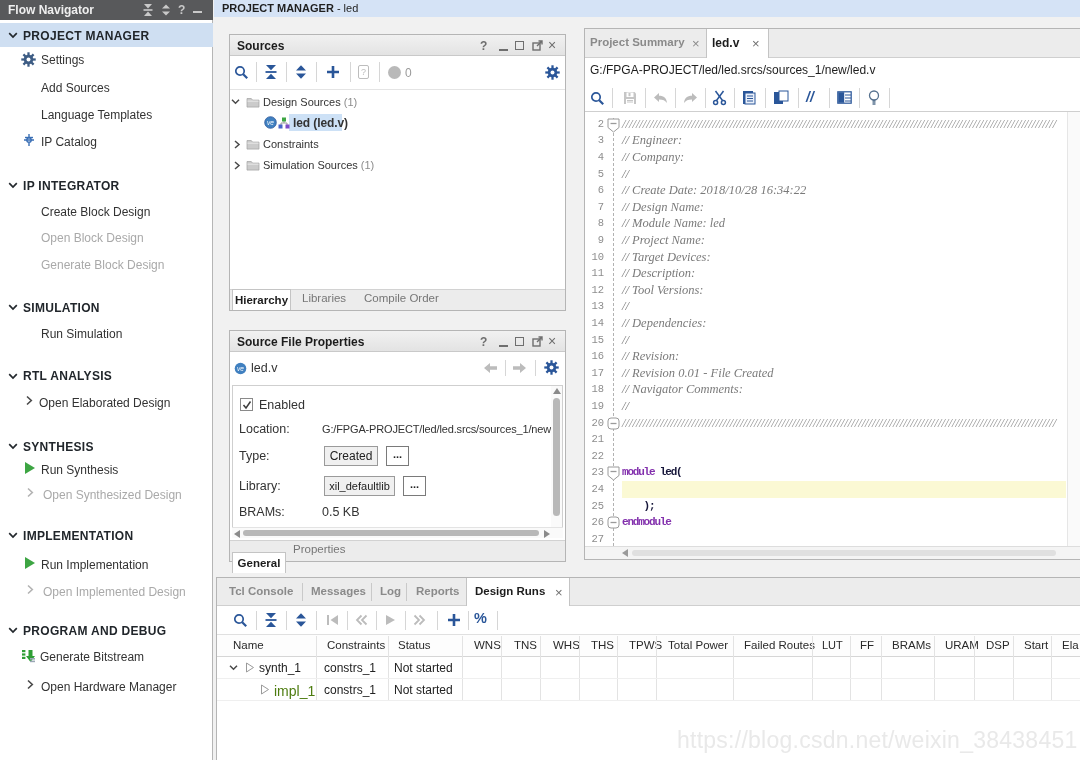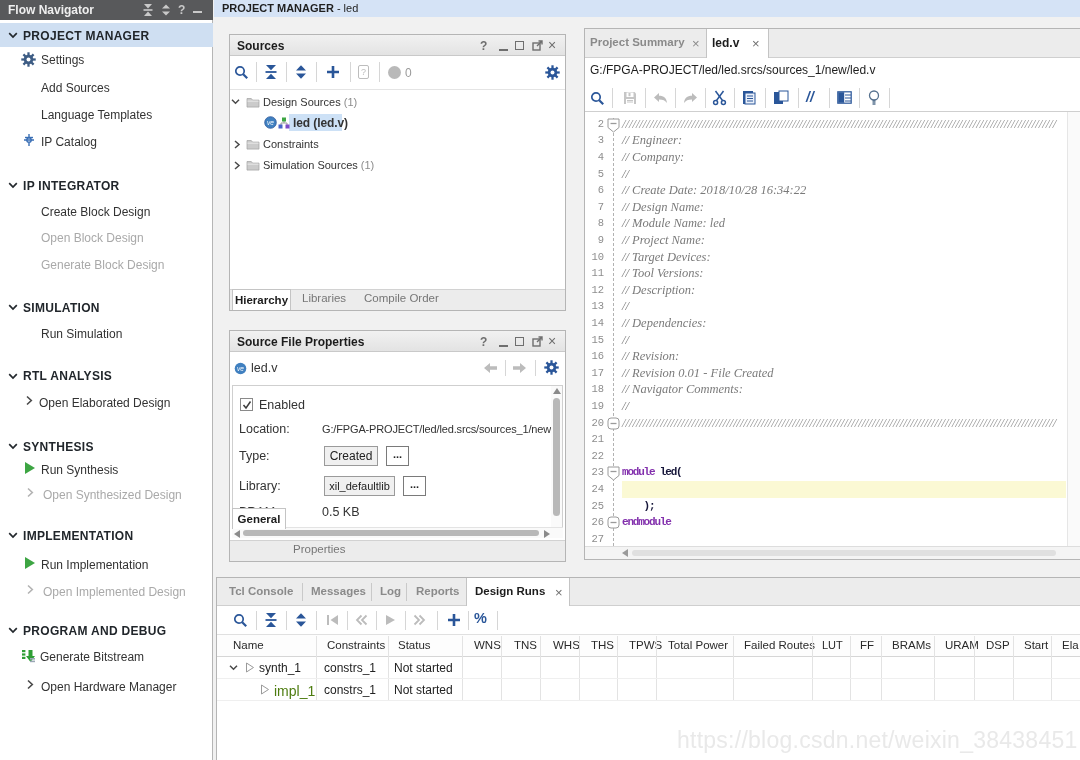--- a/index.html
+++ b/index.html
@@ -313,21 +313,21 @@
 <div class="abs" style="left:232px;top:527px;width:331px;height:11px;background:#fafafa;border-top:1px solid #e3e3e3"></div>
 <svg class="abs" style="left:234px;top:530px" width="6" height="8" viewBox="0 0 6 8">
     <path d="M6 0v8L0 4z" fill="#8a8a8a"></path>
   </svg>
 <svg class="abs" style="left:544px;top:530px" width="6" height="8" viewBox="0 0 6 8">
     <path d="M0 0v8l6-4z" fill="#8a8a8a"></path>
   </svg>
 <div class="abs" style="left:243px;top:530px;width:296px;height:6px;background:#b8b8b8;border-radius:3px"></div>
 
 <div class="tabbar" style="left:230px;top:540px;width:335px;height:21px"></div>
-<div class="tab-on" style="left:232px;top:508px;width:54px;height:21px;line-height:21px;border-bottom:none">General</div>
+<div class="tab-on" style="left:232px;top:552px;width:54px;height:21px;line-height:21px;border-bottom:none">General</div>
 <div class="tab-off" style="left:293px;top:543px">Properties</div>
 
 <div class="abs" style="left:584px;top:28px;width:496px;height:532px;background:#fff;border:1px solid #b5b5b5;border-right:none"></div>
 
 <div class="abs" style="left:585px;top:29px;width:495px;height:29px;background:#ececec;border-bottom:1px solid #cfcfcf"></div>
 <div class="abs" style="left:590px;top:36px;font-size:11.5px;font-weight:bold;color:#8a8a8a">Project Summary</div>
 <div class="abs" style="left:692px;top:36px;font-size:13px;color:#8a8a8a">×</div>
 <div class="abs" style="left:706px;top:29px;width:63px;height:29px;background:#fff;border-left:1px solid #c4c4c4;border-right:1px solid #c4c4c4"></div>
 <div class="abs" style="left:712px;top:36px;font-size:12px;font-weight:bold;color:#1c1c1c">led.v</div>
 <div class="abs" style="left:752px;top:36px;font-size:13px;color:#6e6e6e">×</div>
@@ -446,22 +446,22 @@
 <div class="abs" id="code" style="left:622px;top:115.7px;font-family:'Liberation Mono',monospace;font-size:11px;letter-spacing:-1.2px;font-weight:bold;color:#16163a">
 <div class="cl sl">/////////////////////////////////////////////////////////////////////////////////////////////////////////////////////////////</div>
 <div class="cl cm">// Engineer:</div>
 <div class="cl cm">// Company:</div>
 <div class="cl cm">//</div>
 <div class="cl cm">// Create Date: 2018/10/28 16:34:22</div>
 <div class="cl cm">// Design Name:</div>
 <div class="cl cm">// Module Name: led</div>
 <div class="cl cm">// Project Name:</div>
 <div class="cl cm">// Target Devices:</div>
+<div class="cl cm">// Description:</div>
 <div class="cl cm">// Tool Versions:</div>
-<div class="cl cm">// Description:</div>
 <div class="cl cm">//</div>
 <div class="cl cm">// Dependencies:</div>
 <div class="cl cm">//</div>
 <div class="cl cm">// Revision:</div>
 <div class="cl cm">// Revision 0.01 - File Created</div>
 <div class="cl cm">// Navigator Comments:</div>
 <div class="cl cm">//</div>
 <div class="cl sl">/////////////////////////////////////////////////////////////////////////////////////////////////////////////////////////////</div>
 <div class="cl">&nbsp;</div>
 <div class="cl">&nbsp;</div>

